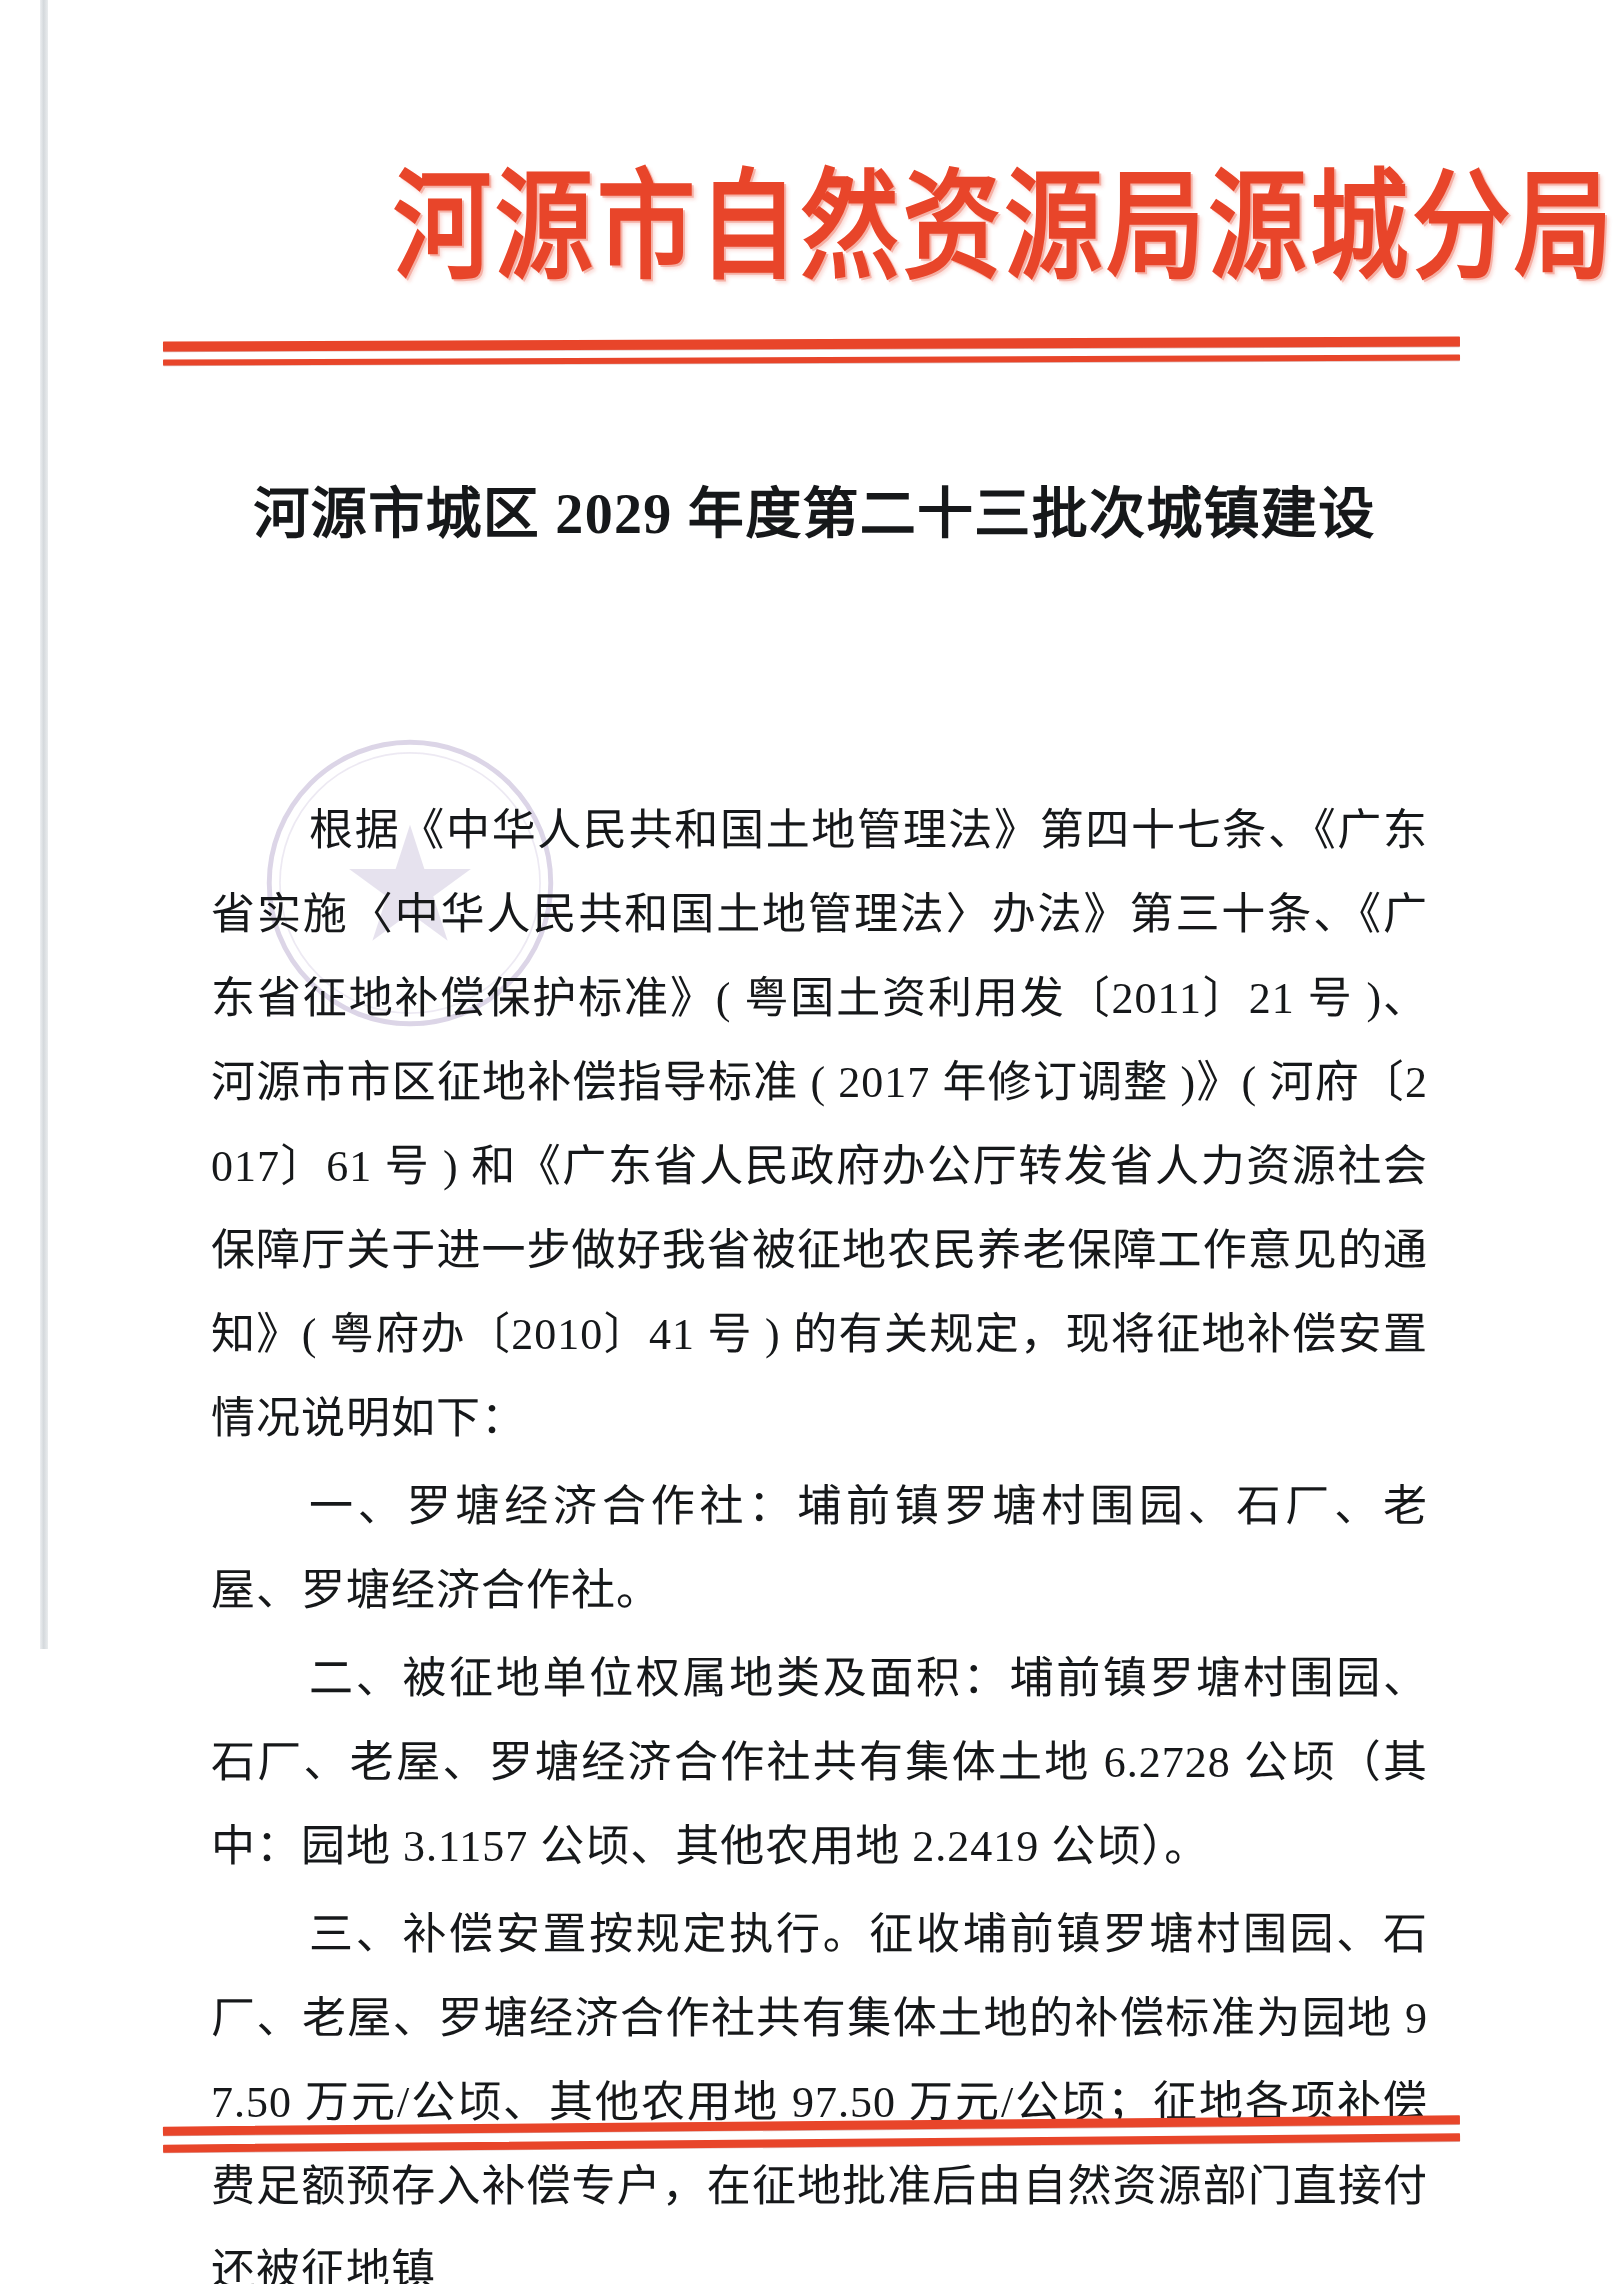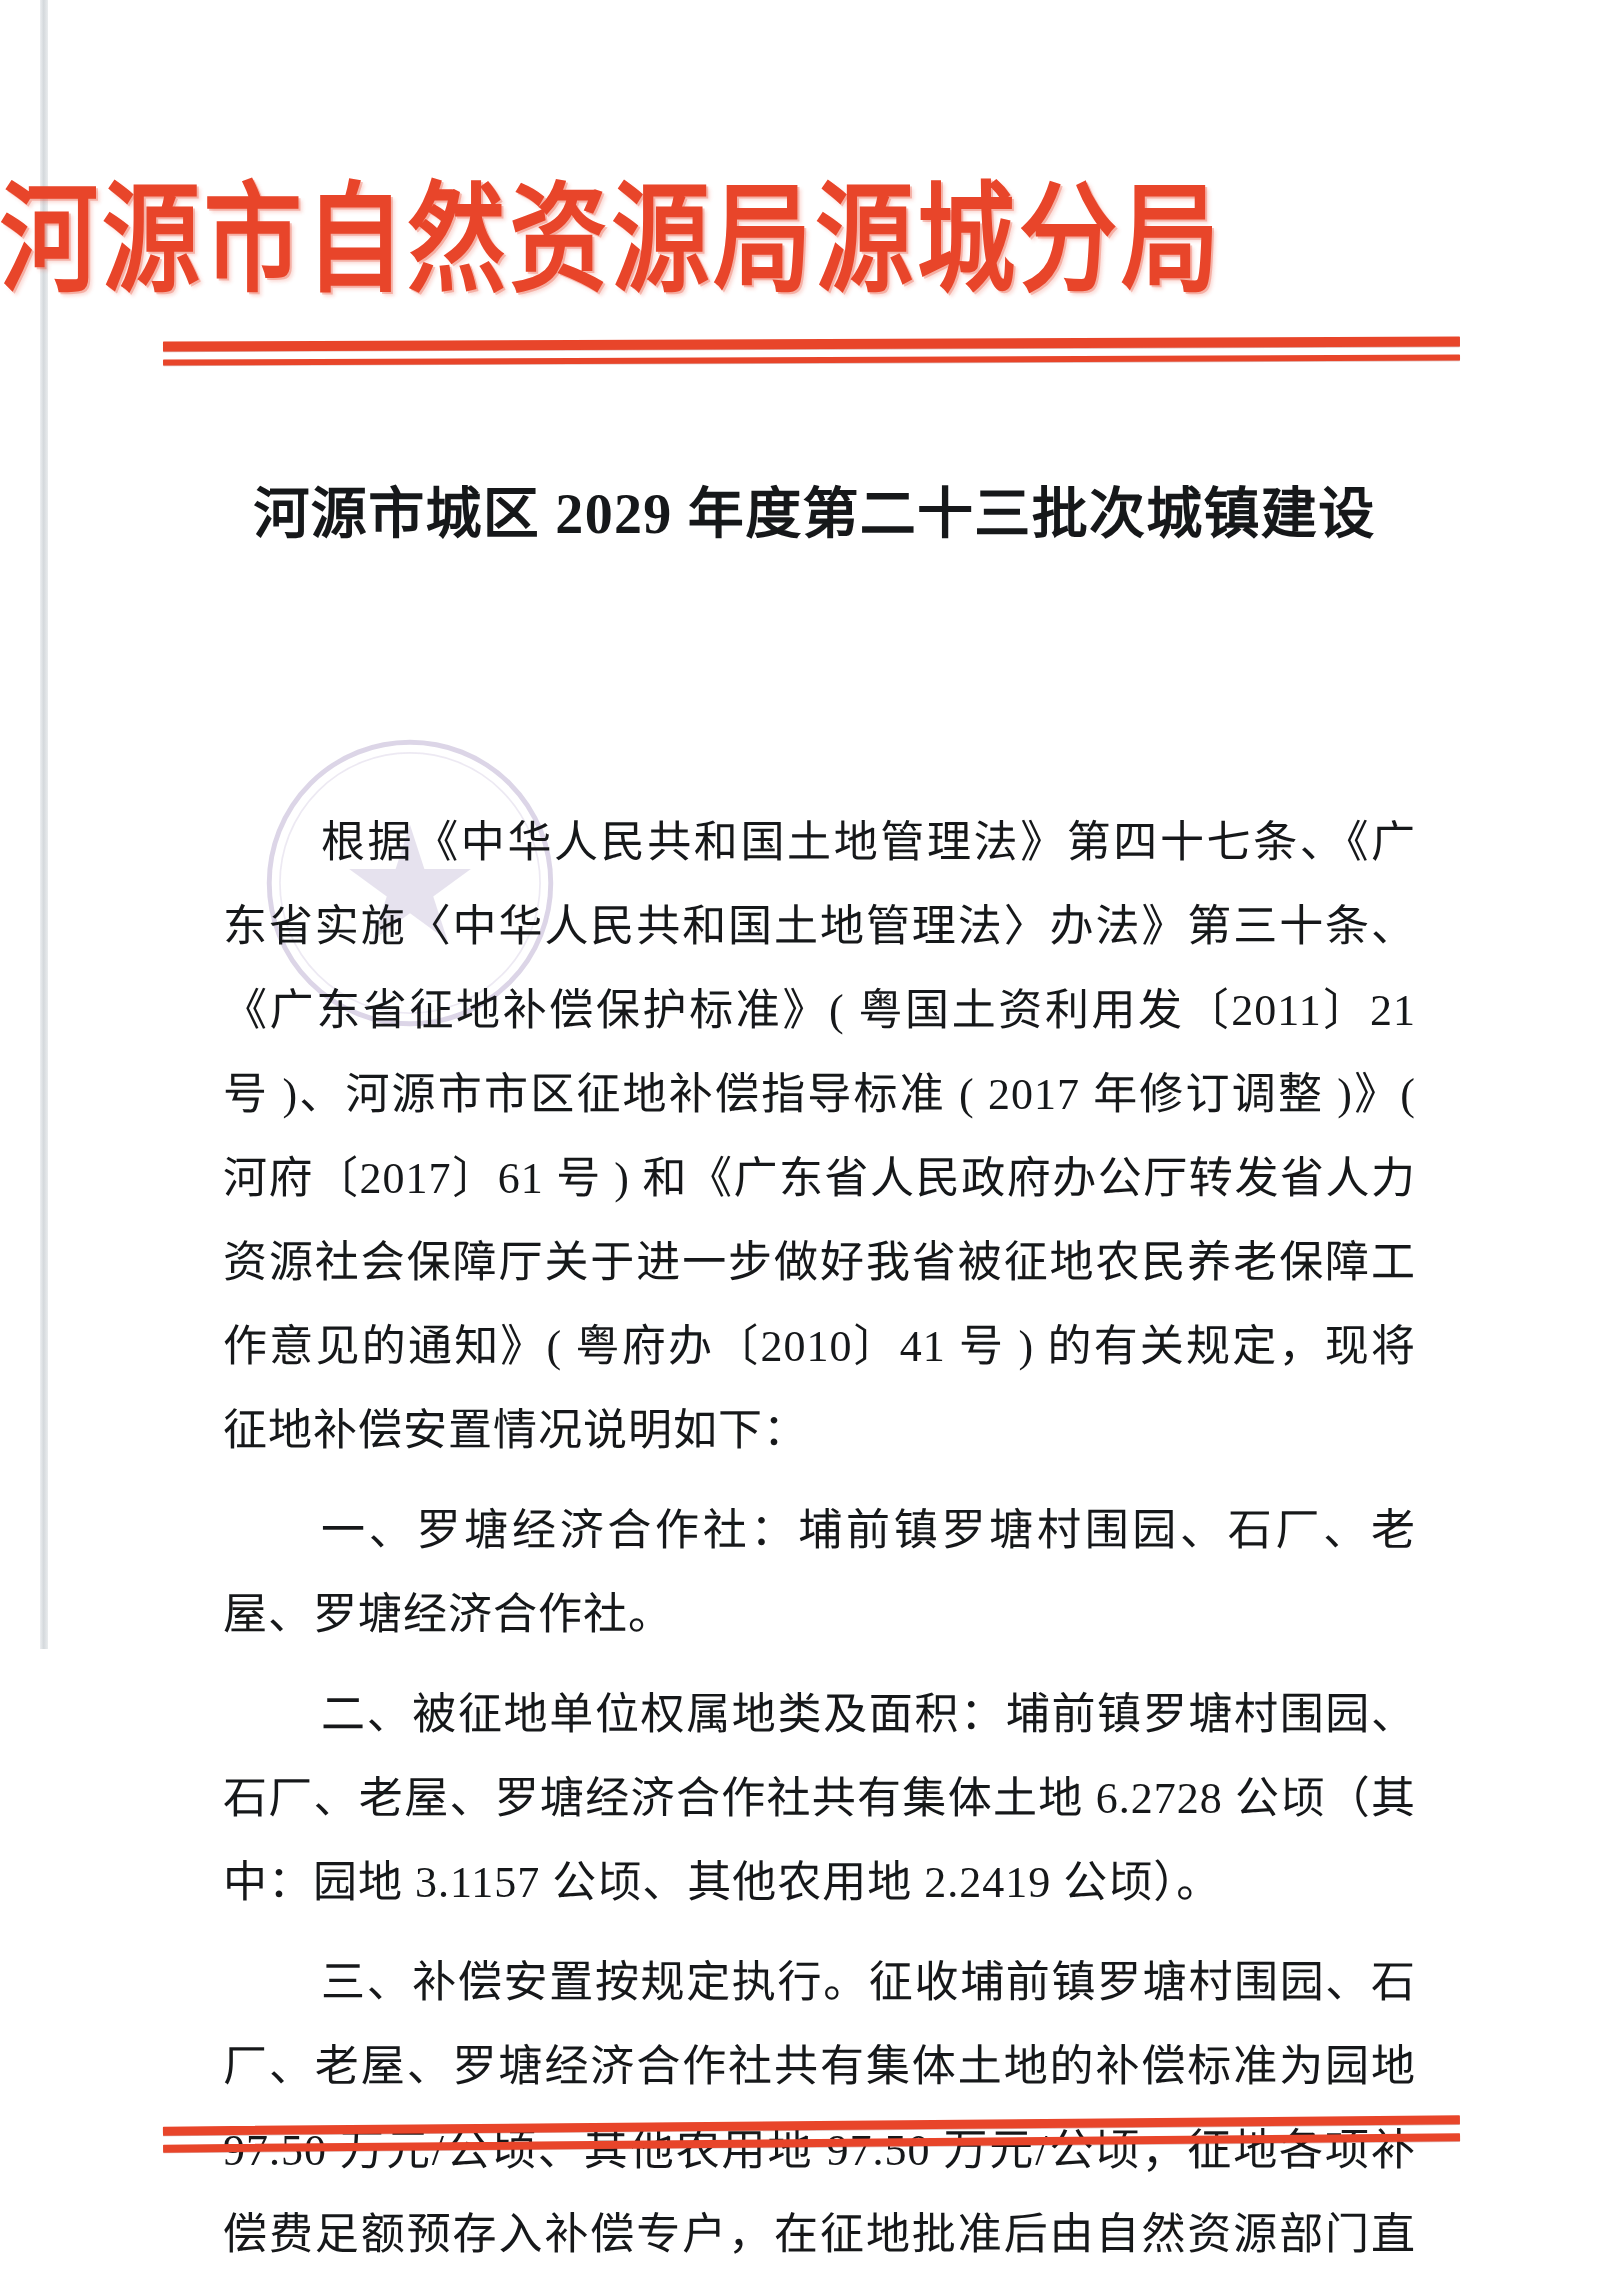--- a/index.html
+++ b/index.html
@@ -27,23 +27,23 @@
     width: 7.8px;
     height: 1649px;
     background: linear-gradient(to right, #e9ecef 0%, #cdd2d6 45%, #e6e9eb 100%);
     opacity: .85;
   }
 
   
   .masthead {
     position: absolute;
     left: 0;
-    top: 176px;
+    top: 163px;
     width: 1616px;
-    text-align: left;
+    text-align: right;
   }
   .masthead-title {
     display: inline-block;
     font-family: "Liberation Serif", "DejaVu Serif", serif;
     font-weight: 700;
     font-size: 98px;
     line-height: 1.1;
     letter-spacing: 3.9px;
     color: #e8452a;
     text-shadow:
@@ -110,21 +110,21 @@
     width: 1225px;
     font-family: "Liberation Serif", "DejaVu Serif", serif;
     font-size: 44px;
     line-height: 84px;
     color: #16181a;
     letter-spacing: 1px;
     text-align: justify;
     text-justify: inter-ideograph;
   }
   .para {
-    margin: 16px;
+    margin: 4px;
     text-indent: 98px;
     text-align: justify;
     text-justify: inter-ideograph;
     word-break: break-all;
   }
 
   
   .footer-rules {
     position: absolute;
     left: 163px;

